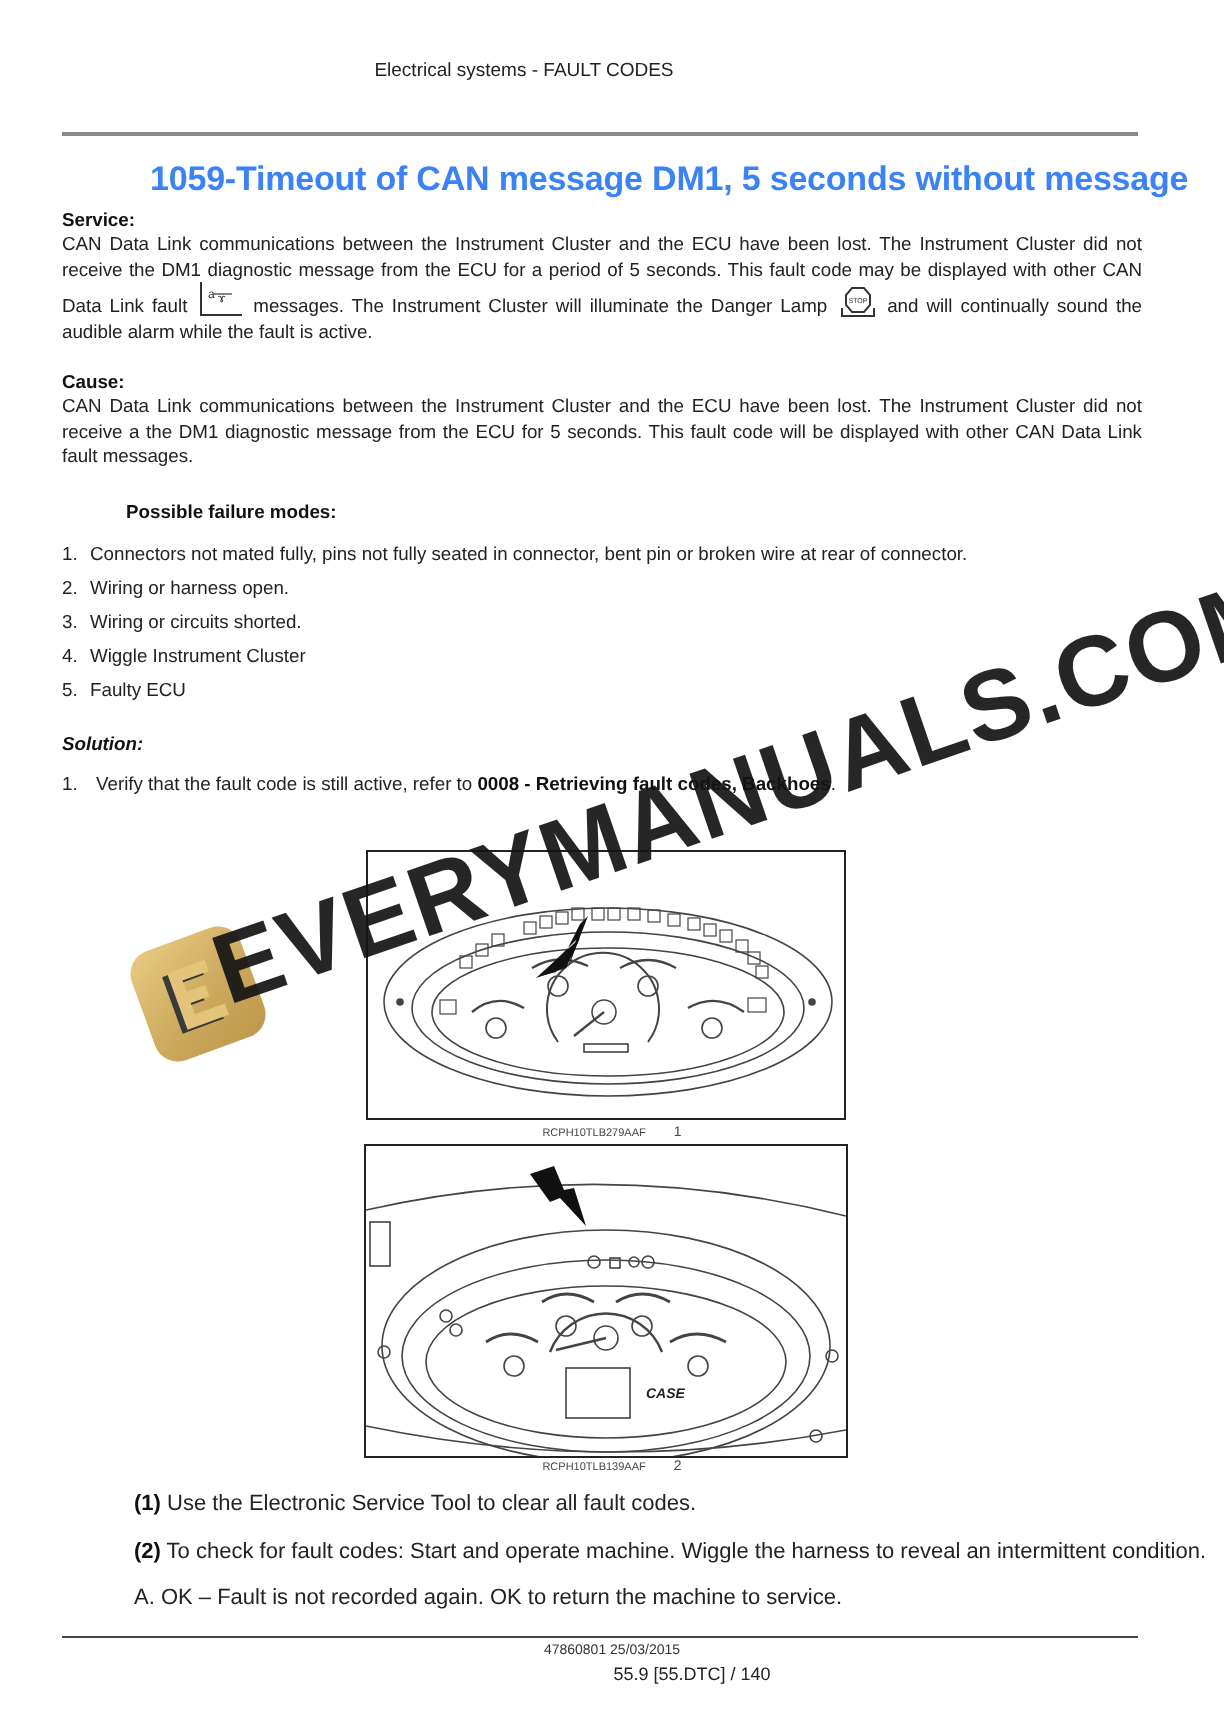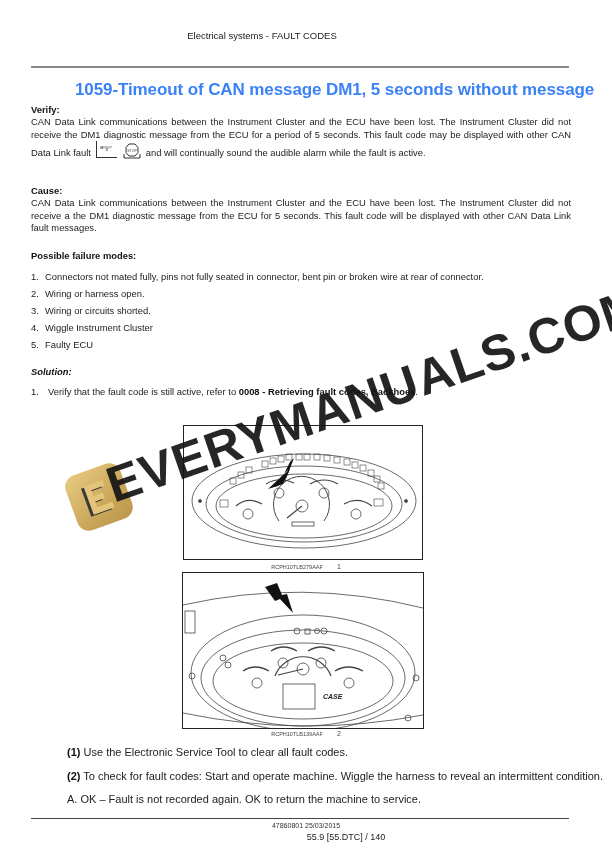--- a/index.html
+++ b/index.html
@@ -35,47 +35,48 @@
              background:linear-gradient(150deg,#e6c778 0%, #c9a350 55%, #b88e3c 100%); opacity:0.92; }
 </style>
 </head>
 <body>
 
 <div class="page-header">Electrical systems - FAULT CODES</div>
 <div class="title-rule"></div>
 <div class="page-title">1059-Timeout of CAN message DM1, 5 seconds without message</div>
 
 <div class="section" style="top:104px;">
-  <div class="section-label">Verify:</div>
+  <div class="section-label">Service:</div>
   <div class="para">
     <span>CAN Data Link communications between the Instrument Cluster and the ECU have been lost.  The Instrument Cluster did not receive the DM1 diagnostic message from the ECU for a period of 5 seconds.  This fault code may be displayed with other CAN Data Link fault</span>
     <span class="inline-icon icon-can">
       <svg width="14" height="9" viewBox="0 0 14 9">
           <text x="0" y="6" font-size="6" font-family="Liberation Sans, sans-serif" fill="#333">a</text>
           <text x="5" y="8" font-size="6" font-family="Liberation Sans, sans-serif" fill="#333">ɤ</text>
           <line x1="3" y1="4" x2="12" y2="4" stroke="#333" stroke-width="0.6"></line>
         </svg>
     </span>
+    <span>messages.  The Instrument Cluster will illuminate the Danger Lamp</span>
     <span class="inline-icon icon-stop">
       <svg width="18" height="16" viewBox="0 0 18 16">
           <polyline points="1,11 1,15 17,15 17,11" fill="none" stroke="#333" stroke-width="1"></polyline>
           <polygon points="6,1 12,1 15,4.5 15,9.5 12,13 6,13 3,9.5 3,4.5" fill="#fff" stroke="#333" stroke-width="1"></polygon>
           <text x="9" y="8.5" font-size="3.5" text-anchor="middle" font-family="Liberation Sans, sans-serif" fill="#333">STOP</text>
         </svg>
     </span>
     <span>and will continually sound the audible alarm while the fault is active.</span>
   </div>
 </div>
 
 <div class="section" style="top:185px;">
   <div class="section-label">Cause:</div>
   <div class="para">CAN Data Link communications between the Instrument Cluster and the ECU have been lost.  The Instrument Cluster did not receive a the DM1 diagnostic message from the ECU for 5 seconds.  This fault code will be displayed with other CAN Data Link fault messages.</div>
 </div>
 
-<div class="section" style="top:250px;">
+<div class="section" style="top:250px;margin-left:32px;">
   <div class="section-label">Possible failure modes:</div>
 </div>
 <div class="list" style="top:271px;">
   <div class="list-item">
       <span class="list-num">1.</span>
       <span>Connectors not mated fully, pins not fully seated in connector, bent pin or broken wire at rear of connector.</span>
     </div>
   <div class="list-item">
       <span class="list-num">2.</span>
       <span>Wiring or harness open.</span>

